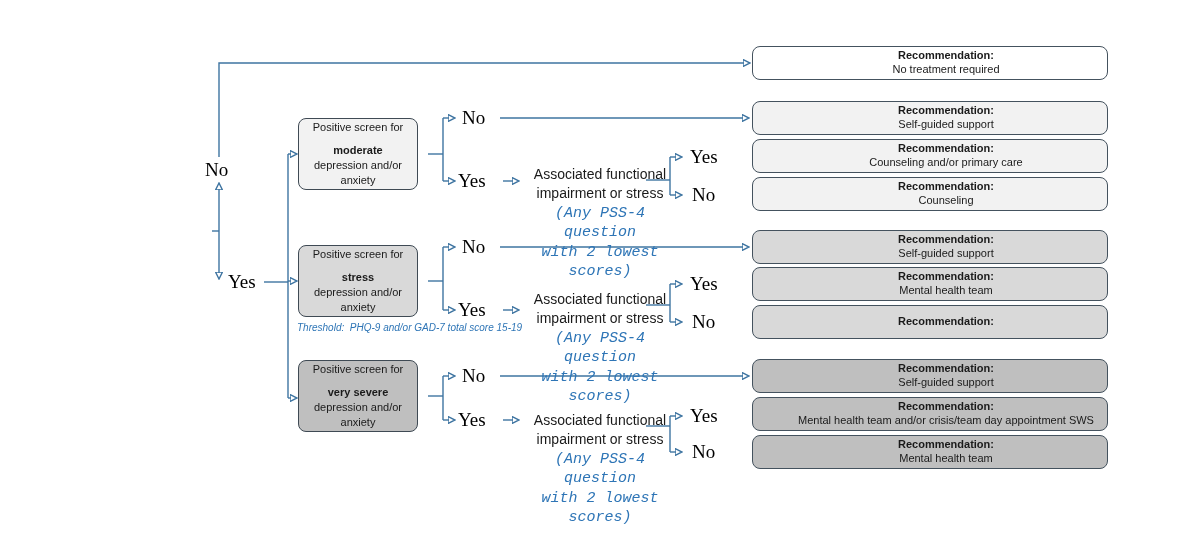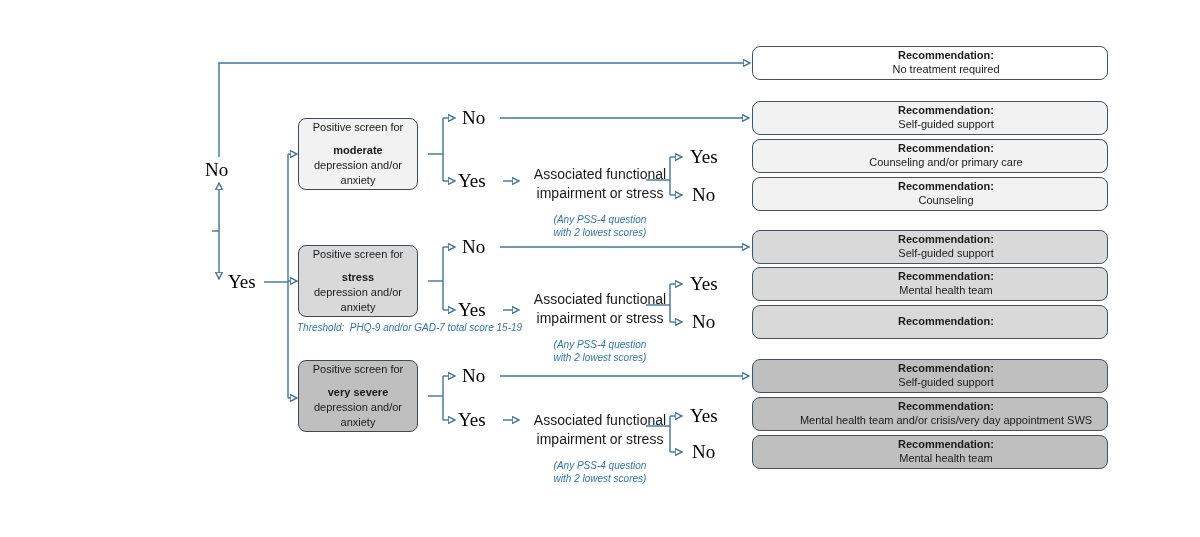--- a/index.html
+++ b/index.html
@@ -35,21 +35,21 @@
 
   .threshold{
     position:absolute;left:297px;width:270px;font-size:10px;font-style:italic;
     color:#2E75B6;white-space:pre;text-align:left;
   }
 
   .impairment{
     position:absolute;left:520px;width:160px;text-align:center;
   }
   .imp-main{font-size:14px;line-height:1.35;color:#1a1a1a;}
-  .imp-note{font-size:10px;line-height:1.3;font-style:italic;color:#2E75B6;margin-top:10px;}
+  .imp-note{font-size:15px;line-height:1.3;font-style:italic;color:#2E75B6;margin-top:1px;font-family:Liberation Mono, monospace;}
 
   .dlabel{
     position:absolute;font-size:19px;height:22px;line-height:22px;color:#000000;font-family:Liberation Serif, serif;
   }
 
   .rec{
     position:absolute;left:752px;width:356px;height:34px;
     border:1.5px solid #44525E;border-radius:8px;box-sizing:border-box;
     display:flex;flex-direction:column;align-items:center;justify-content:center;
     text-align:center;line-height:1.25;padding-left:32px;
@@ -205,20 +205,20 @@
   </div>
   <div class="rec fill-mid" style="top:305px;">
     <div class="rec-title">Recommendation:</div>
   </div>
   <div class="rec fill-dark" style="top:359px;">
     <div class="rec-title">Recommendation:</div>
     <div class="rec-body">Self-guided support</div>
   </div>
   <div class="rec fill-dark" style="top:397px;">
     <div class="rec-title">Recommendation:</div>
-    <div class="rec-body">Mental health team and/or crisis/very day appointment SWS</div>
+    <div class="rec-body">Mental health team and/or crisis/team day appointment SWS</div>
   </div>
   <div class="rec fill-dark" style="top:435px;">
     <div class="rec-title">Recommendation:</div>
     <div class="rec-body">Mental health team</div>
   </div>
 
 </div>
 
 </body></html>

